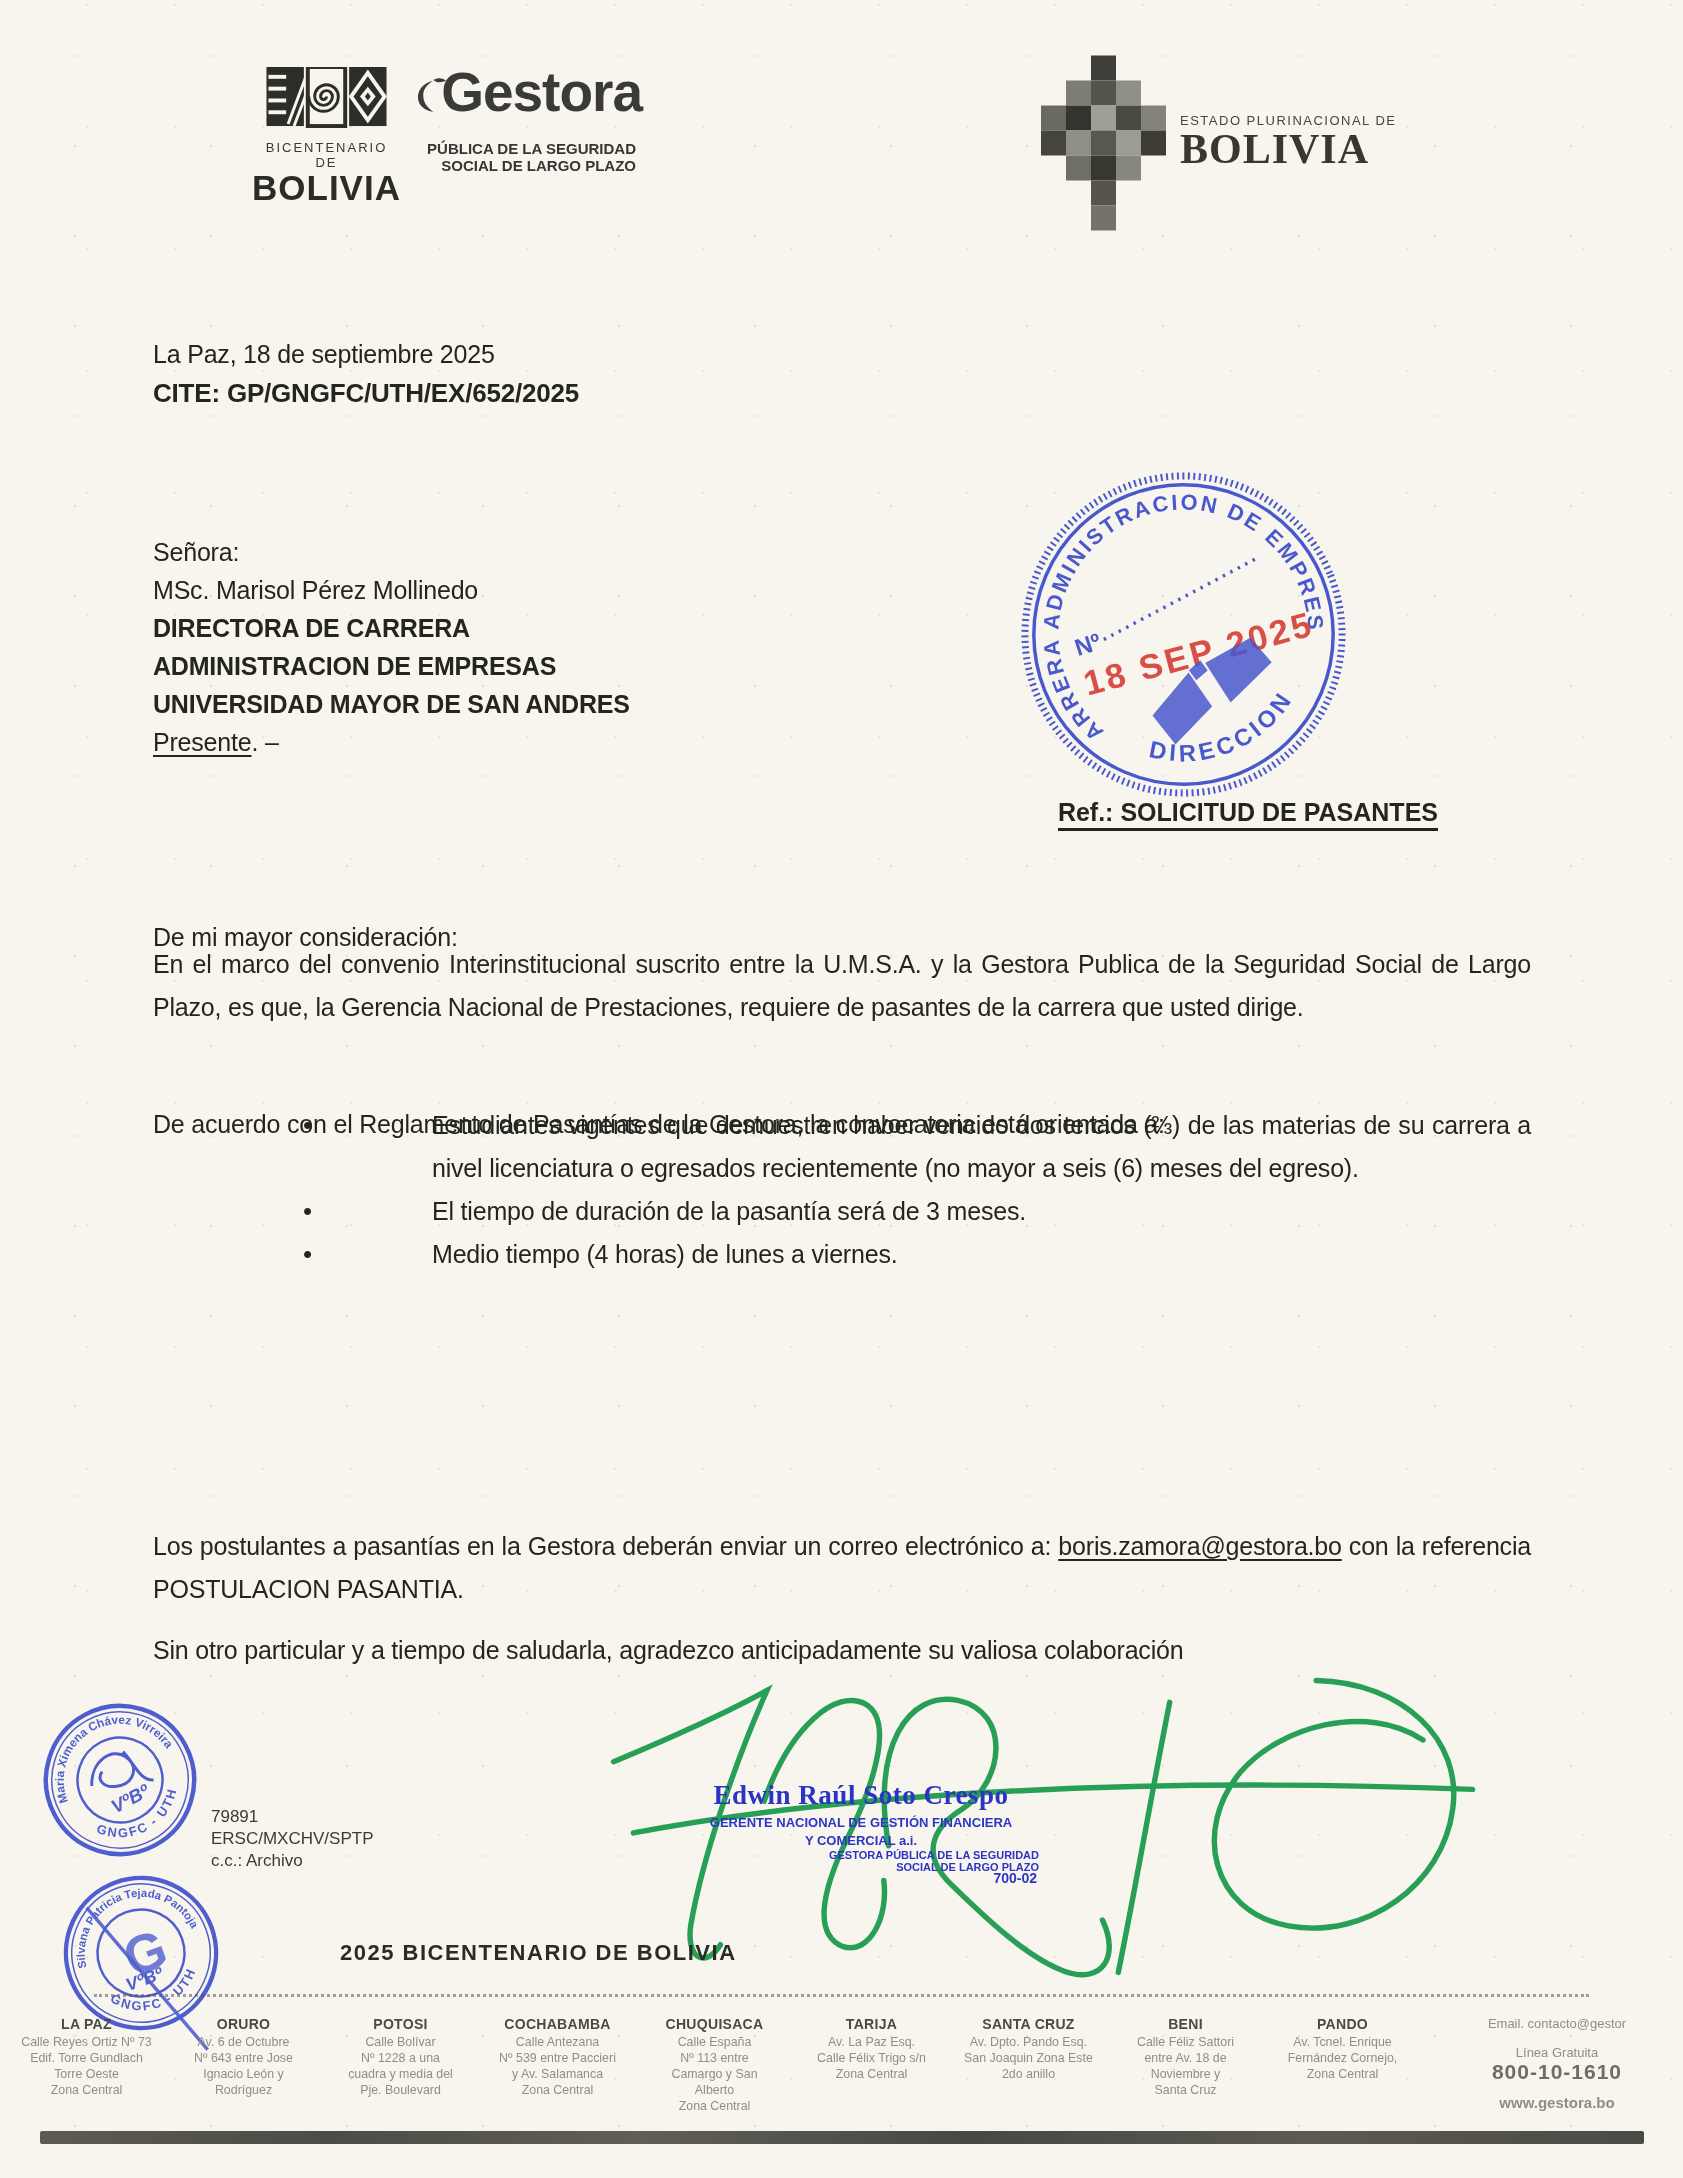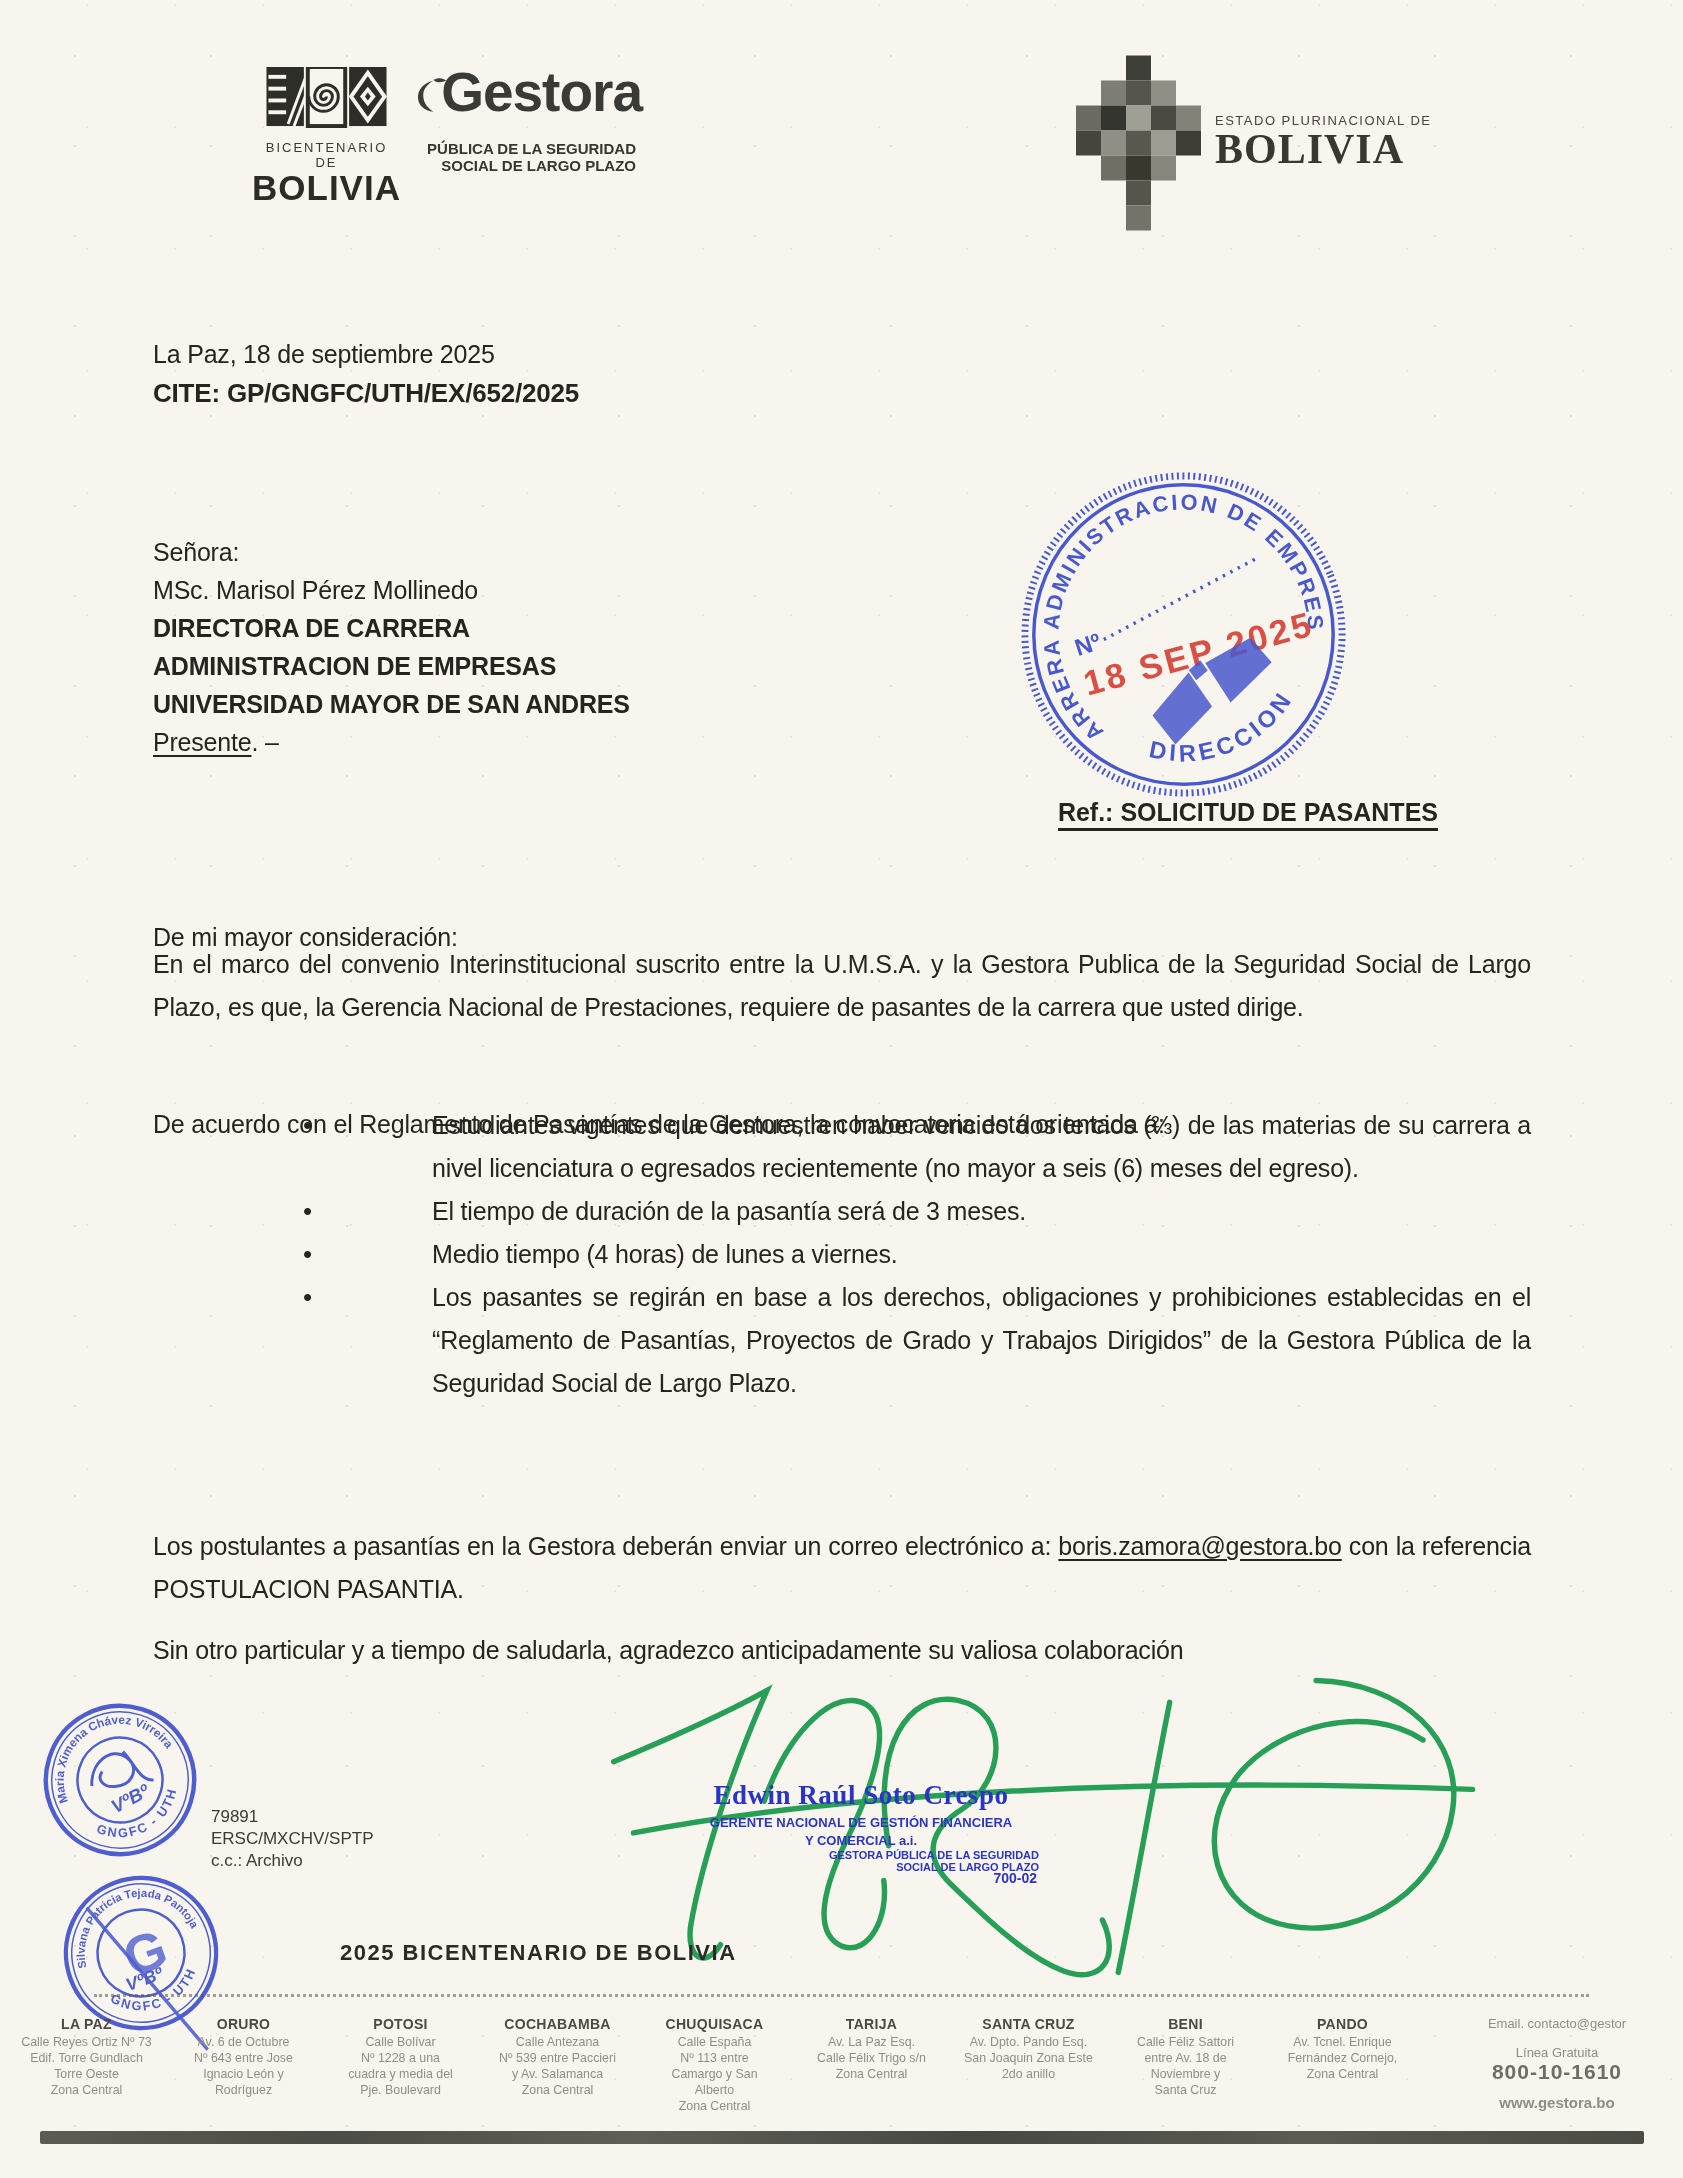--- a/index.html
+++ b/index.html
@@ -16,21 +16,21 @@
   }
   .abs{position:absolute;}
   
   .bic-logo{left:252px;top:67px;width:149px;text-align:center;}
   .bic-line1{font-size:13px;letter-spacing:2px;color:#3a3a34;margin-top:8px;}
   .bic-line2{font-size:35px;font-weight:800;color:#2c2c27;letter-spacing:1px;margin-top:-2px;}
   .gestora-logo{left:414px;top:51px;width:228px;}
   .gestora-row{display:flex;align-items:flex-start;}
   .gestora-name{font-size:55px;font-weight:800;color:#3a3a36;letter-spacing:-1px;line-height:1;margin-left:-6px;margin-top:14px;}
   .gestora-sub{width:222px;text-align:right;font-size:15px;font-weight:700;color:#363632;line-height:1.15;margin-top:2px;}
-  .estado-logo{left:1076px;top:54px;display:flex;align-items:flex-start;}
+  .estado-logo{left:1041px;top:54px;display:flex;align-items:flex-start;}
   .estado-text{margin-left:14px;margin-top:59px;}
   .estado-line1{font-size:13px;letter-spacing:1.5px;color:#45453f;}
   .estado-line2{font-family:"Liberation Serif","DejaVu Serif",serif;font-size:42px;font-weight:700;color:#38382f;line-height:1;letter-spacing:1px;}
   
   .txt{font-size:25px;letter-spacing:-0.2px;}
   .date-block{left:153px;top:335px;line-height:39px;}
   .cite{font-weight:700;font-size:26px;}
   .addressee{left:153px;top:533px;line-height:38px;}
   .bold{font-weight:700;}
   .underline{text-decoration:underline;text-decoration-thickness:2px;text-underline-offset:4px;}
@@ -190,21 +190,20 @@
   <div class="abs para p2 txt">De acuerdo con el Reglamento de Pasantías de la Gestora, la convocatoria está orientada a:</div>
 
   <ul class="abs bullets">
 
       <li><span>Estudiantes vigentes que demuestren haber vencido dos tercios (⅔) de las materias de su carrera a nivel licenciatura o egresados recientemente (no mayor a seis (6) meses del egreso).</span></li>
 
       <li><span>El tiempo de duración de la pasantía será de 3 meses.</span></li>
 
       <li><span>Medio tiempo (4 horas) de lunes a viernes.</span></li>
 
-      <li><span>Los pasantes se regirán en base a los derechos, obligaciones y prohibiciones establecidas en el “Reglamento de Pasantías, Proyectos de Grado y Trabajos Dirigidos” de la Gestora Pública de la Seguridad Social de Largo Plazo.</span></li>
     </ul>
 
   <div class="abs para p3 txt">
     <span>Los postulantes a pasantías en la Gestora deberán enviar un correo electrónico a: </span><span class="underline">boris.zamora@gestora.bo</span><span> con la referencia POSTULACION PASANTIA.</span>
   </div>
 
   <div class="abs closing txt">Sin otro particular y a tiempo de saludarla, agradezco anticipadamente su valiosa colaboración</div>
 
   <svg class="abs sig-svg" width="990" height="376" viewBox="0 0 1000 380">
     <g fill="none" stroke-linecap="round" stroke-width="5.5" opacity="0.92" stroke="#17984a">

